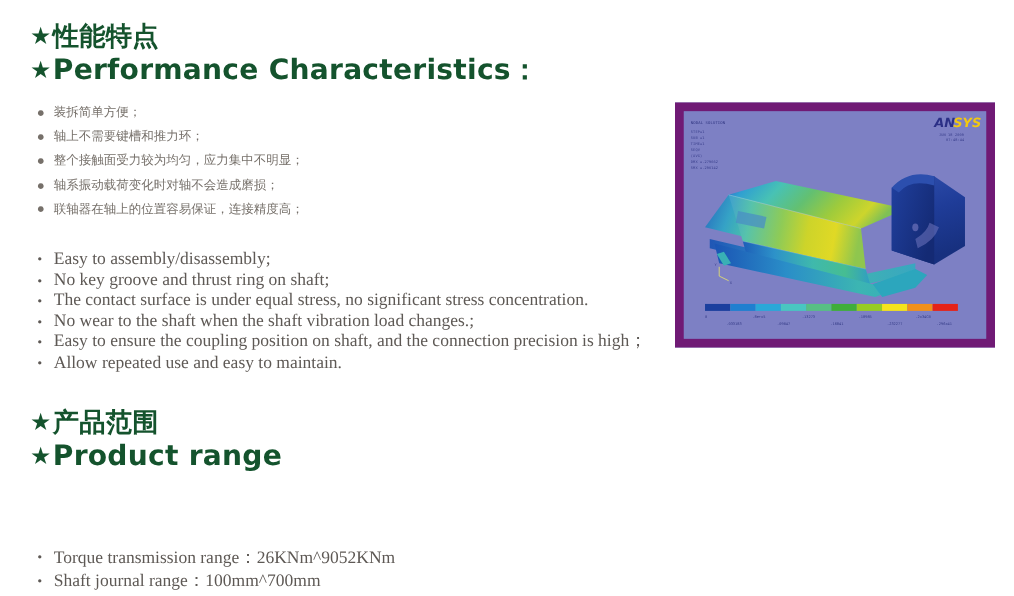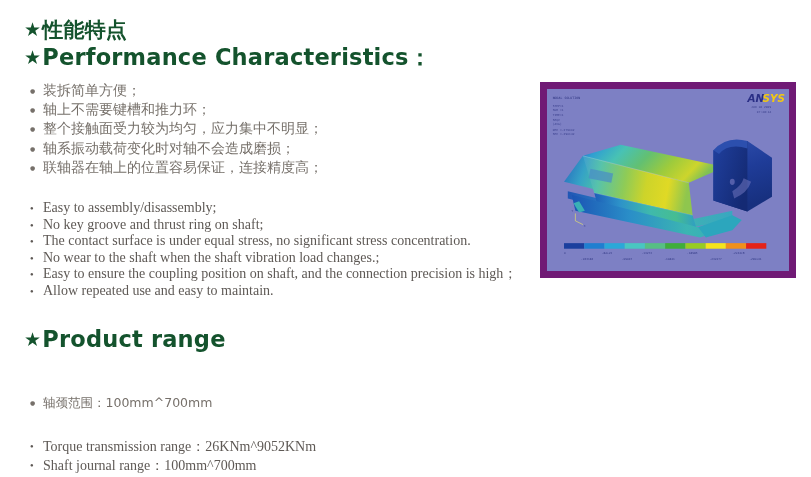--- a/index.html
+++ b/index.html
@@ -54,21 +54,21 @@
     position: absolute;
     left: 0;
     top: 0;
     font-size: 6px;
     line-height: inherit;
   }
 
   
   .cn-list {
     font-family: "DejaVu Sans", "Liberation Sans", sans-serif;
-    font-size: 14px;
+    font-size: 10px;
     line-height: 19.2px;
     color: #76706a;
   }
   .cn-list li::before { font-size: 6.5px; top: 0px; }
 
   
   .en-list {
     font-family: "Liberation Serif", "DejaVu Serif", serif;
     font-size: 14px;
     line-height: 16.6px;
@@ -283,25 +283,27 @@
       <text class="cbar-label" x="36" y="184">.033183</text>
       <text class="cbar-label" x="79" y="184">.09047</text>
       <text class="cbar-label" x="124" y="184">.16841</text>
       <text class="cbar-label" x="172" y="184">.232277</text>
       <text class="cbar-label" x="214" y="184">.296x41</text>
     </g>
   </svg>
 </div>
 
 <div class="heading-block" style="left:24px; top:325px;">
+  <div class="heading-line heading-cn">
+    <span class="star">★</span><span>产品范围</span>
+  </div>
   <div class="heading-line heading-en">
     <span class="star">★</span><span>Product range</span>
   </div>
 </div>
 
 <ul class="blist pr-cn" style="left:30px; top:392px;">
-  <li><span>轴颈范围：100mm^700mm</span></li>
 </ul>
 
 <ul class="blist pr-en" style="left:30px; top:437px;">
   <li><span>Torque transmission range：26KNm^9052KNm</span></li>
   <li><span>Shaft journal range：100mm^700mm</span></li>
 </ul>
 
 </body></html>

